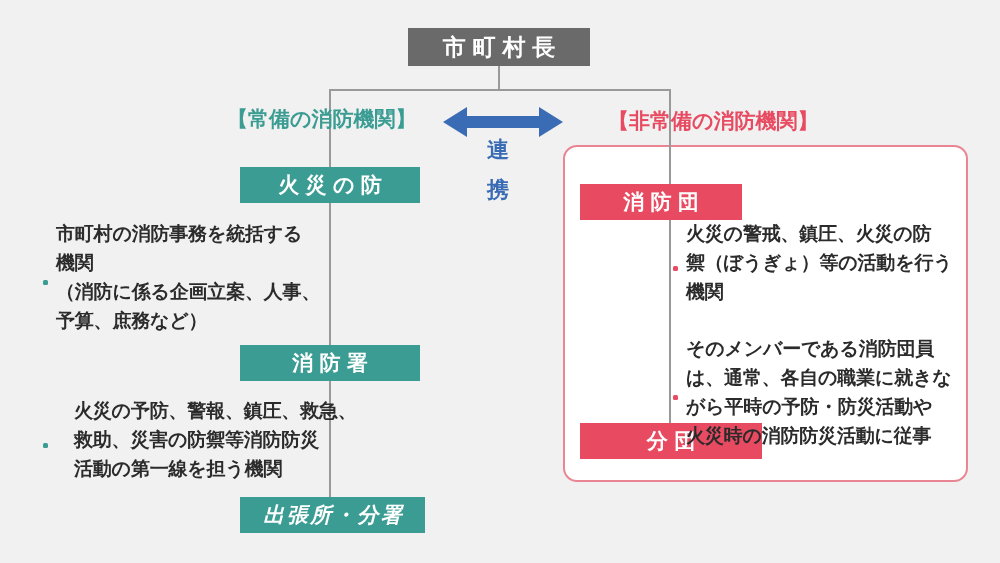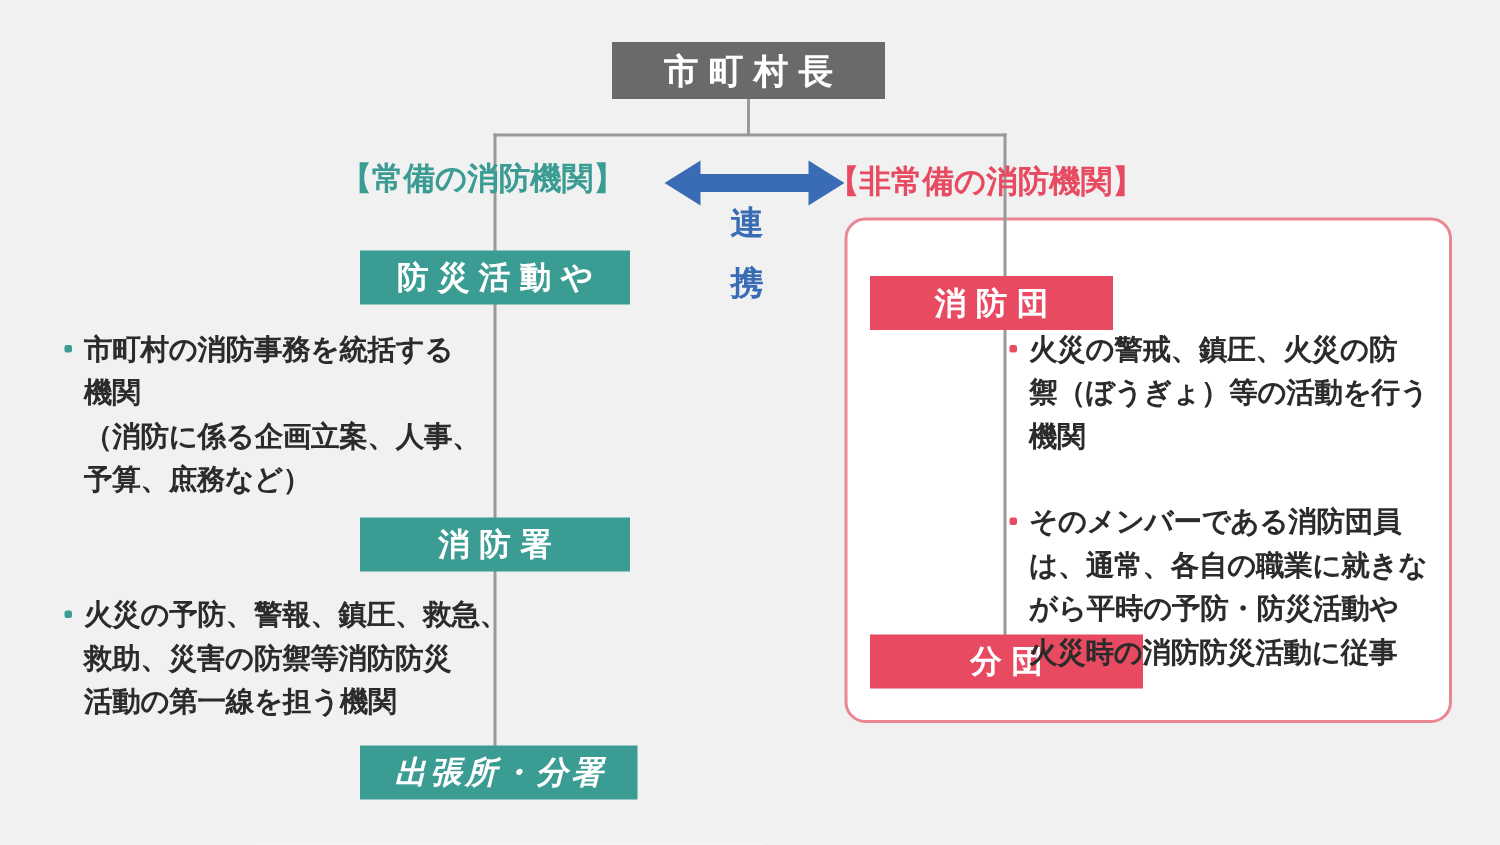--- a/index.html
+++ b/index.html
@@ -33,31 +33,31 @@
   .red-box{background:var(--red);font-size:21px;}
   .b-honbu{left:240px;top:167px;width:180px;height:36px;}
   .b-sho{left:240px;top:345px;width:180px;height:36px;}
   .b-shucchou{left:240px;top:497px;width:185px;height:36px;}
   .b-dan{left:580px;top:184px;width:162px;height:36px;}
   .b-bundan{left:580px;top:423px;width:182px;height:36px;}
 
   
   .branch-header{position:absolute;font-size:21px;font-weight:700;white-space:nowrap;line-height:26px;}
   .hdr-left{left:227px;top:106px;color:var(--teal);}
-  .hdr-right{left:552px;top:108px;color:var(--red);}
+  .hdr-right{left:608px;top:108px;color:var(--red);}
 
   
   .link-arrow{position:absolute;left:443px;top:103px;width:120px;height:38px;}
   .link-label{
     position:absolute;left:484px;top:130px;width:28px;text-align:center;
     color:var(--blue);font-size:22px;font-weight:700;line-height:40px;white-space:pre-line;
   }
 
   
-  .note{position:absolute;display:flex;align-items:flex-start;}
+  .note{position:absolute;display:flex;align-items:center;}
   .note-stack{position:absolute;display:flex;flex-direction:column;gap:28px;}
   .note-stack .note{position:static;}
   .dot{flex:0 0 auto;width:5px;height:5px;border-radius:1.5px;margin:11px 8px 0 0;}
   .dot.t{background:var(--teal);}
   .dot.r{background:var(--red);}
   .note-text{
     color:var(--text);font-size:19px;font-weight:600;line-height:29px;
     white-space:pre-line;letter-spacing:-0.01em;
   }
 </style>
@@ -80,21 +80,21 @@
   <div class="branch-header hdr-left">【常備の消防機関】</div>
   <div class="branch-header hdr-right">【非常備の消防機関】</div>
 
   <svg class="link-arrow" viewBox="0 0 120 38" xmlns="http://www.w3.org/2000/svg">
     <polygon points="0,19 24,4 24,13 96,13 96,4 120,19 96,34 96,25 24,25 24,34" fill="#3a6cb5"></polygon>
   </svg>
   <div class="link-label">連
 携</div>
 
   <div class="node teal-box b-honbu">
-    <span class="lbl">防災活動や</span>
+    <span class="lbl">火災の防</span>
   </div>
   <div class="node teal-box b-sho">
     <span class="lbl">消防署</span>
   </div>
   <div class="node teal-box tight b-shucchou">
     <span class="lbl">出張所・分署</span>
   </div>
 
   <div class="node red-box b-dan">
     <span class="lbl">消防団</span>
@@ -103,21 +103,21 @@
     <span class="lbl">分団</span>
   </div>
 
   <div class="note" style="left:43px;top:219px;">
     <span class="dot t"></span>
     <div class="note-text">市町村の消防事務を統括する
 機関
 （消防に係る企画立案、人事、
 予算、庶務など）</div>
   </div>
-  <div class="note" style="left:43px;top:396px;">
+  <div class="note" style="left:43px;top:396px;gap:18px;">
     <span class="dot t"></span>
     <div class="note-text">火災の予防、警報、鎮圧、救急、
 救助、災害の防禦等消防防災
 活動の第一線を担う機関</div>
   </div>
 
   <div class="note-stack" style="left:673px;top:219px;">
     <div class="note">
       <span class="dot r"></span>
       <div class="note-text">火災の警戒、鎮圧、火災の防

